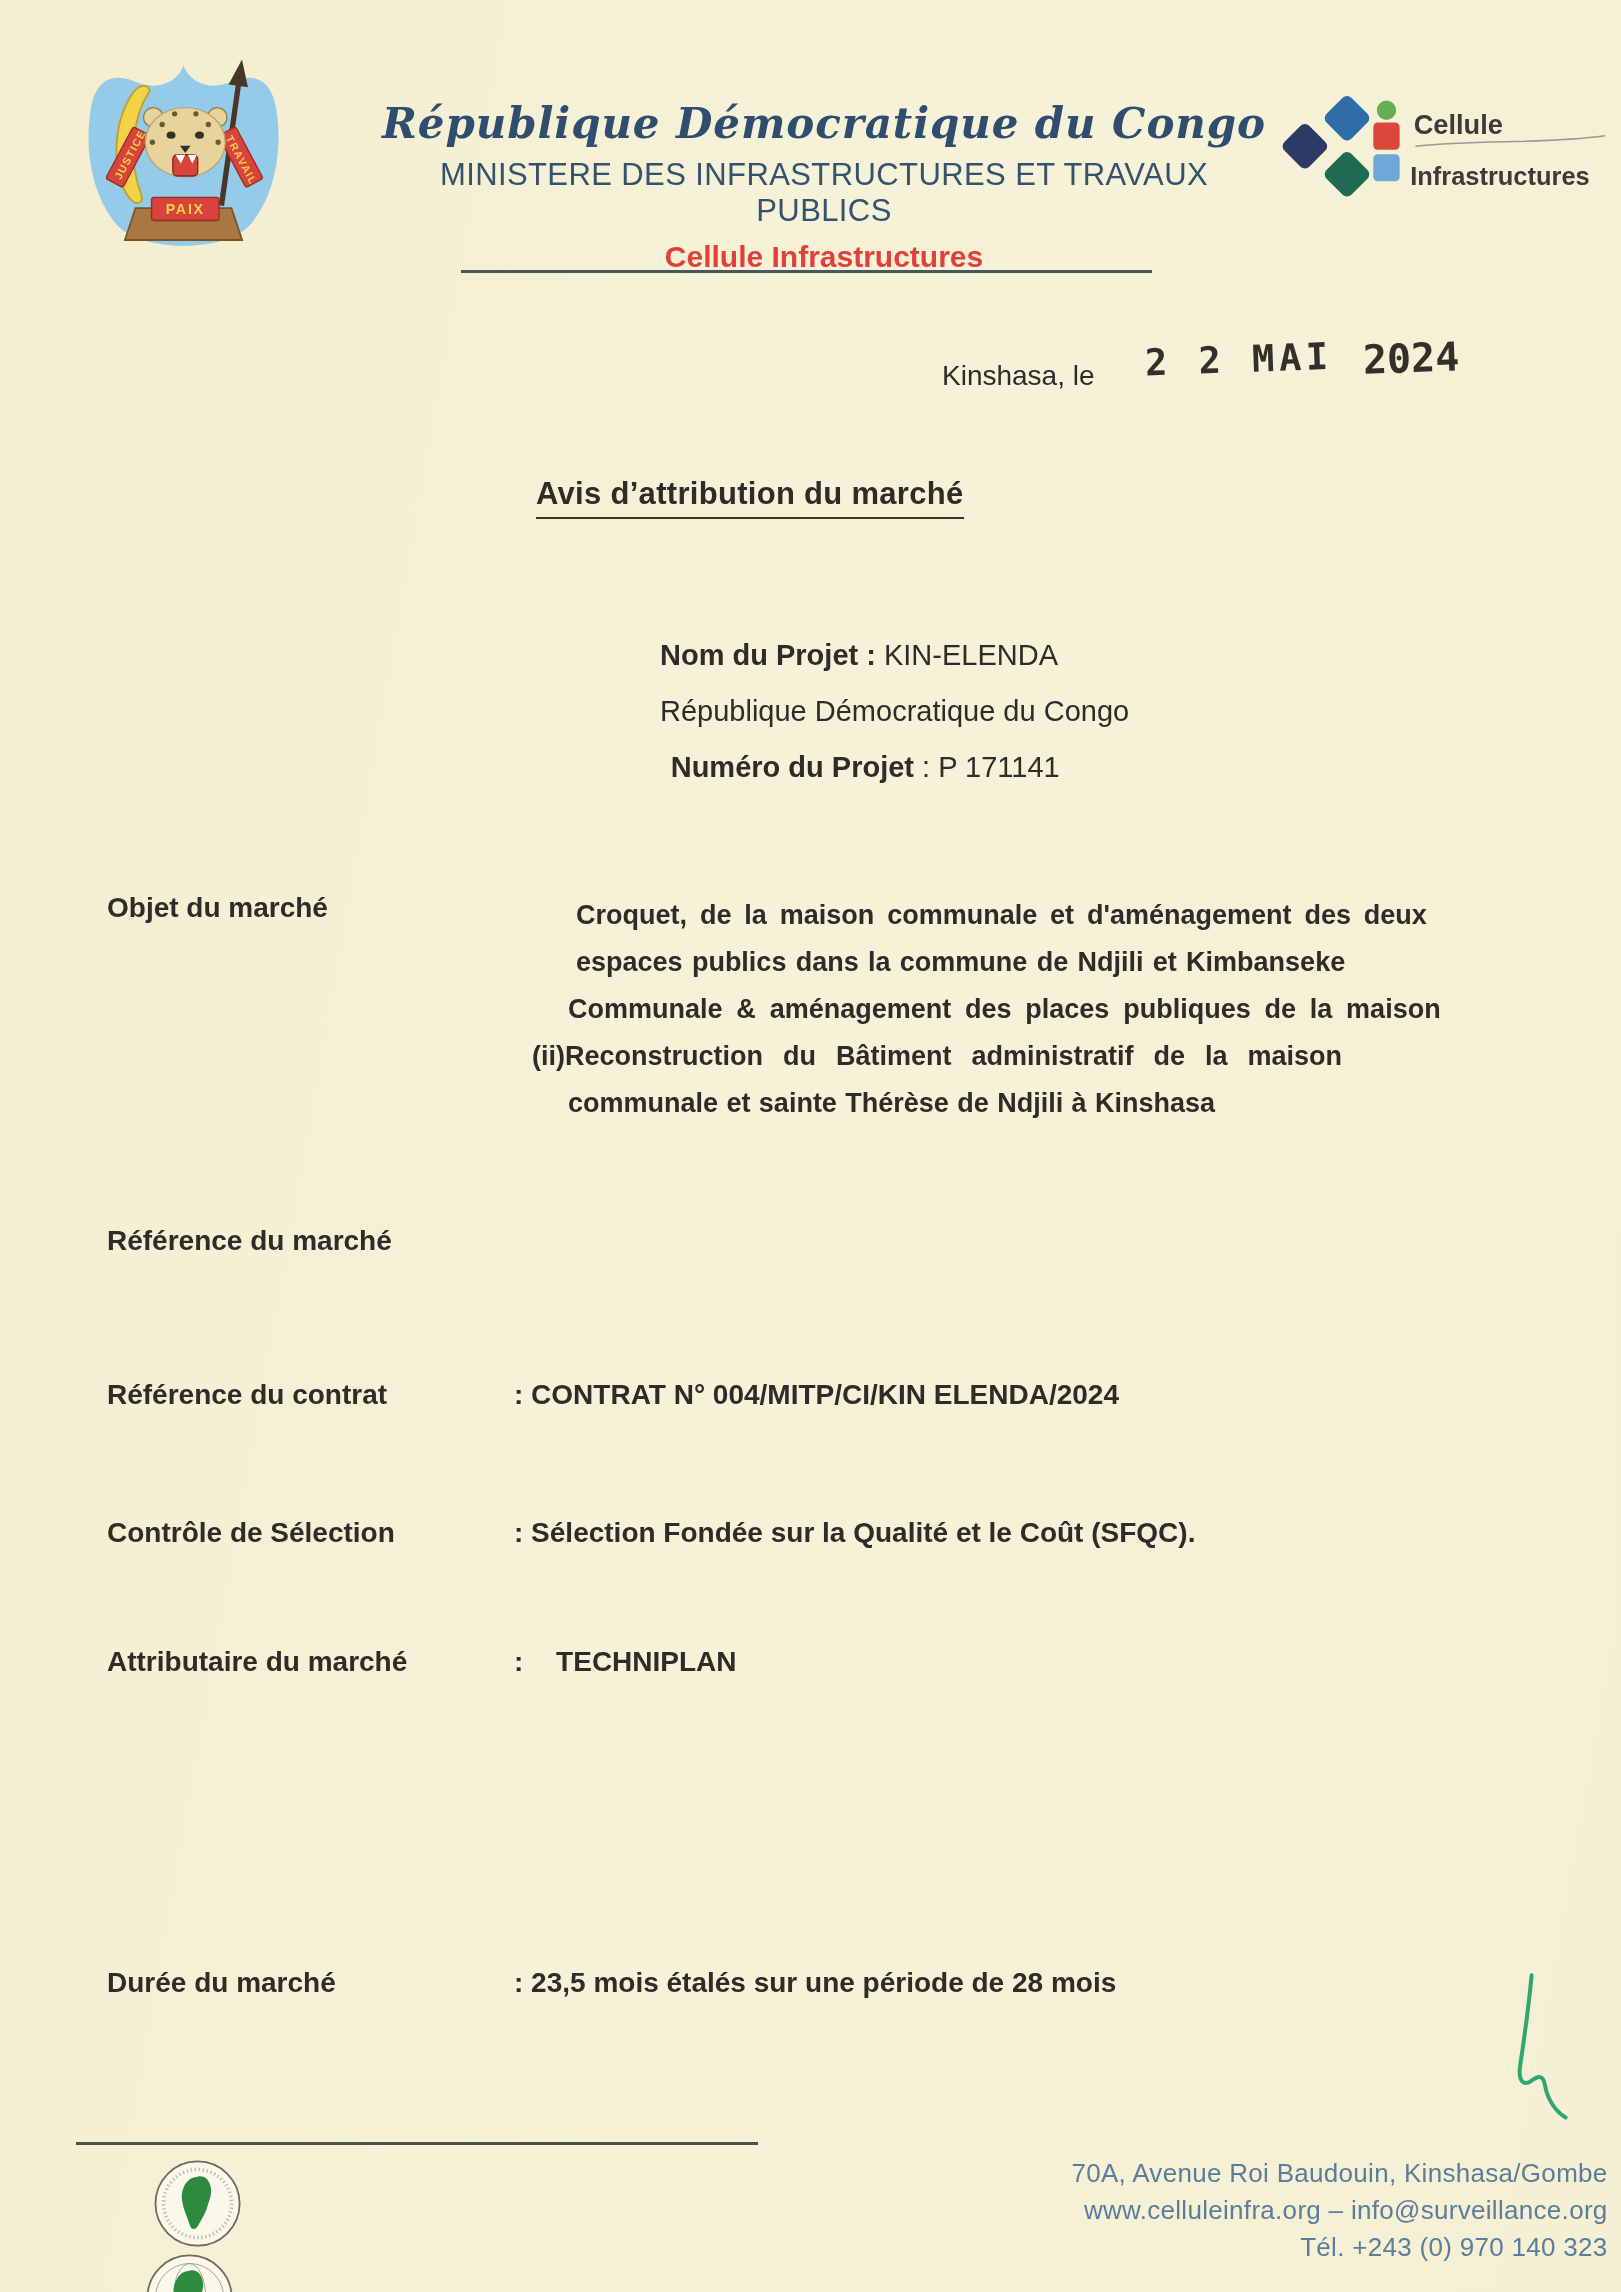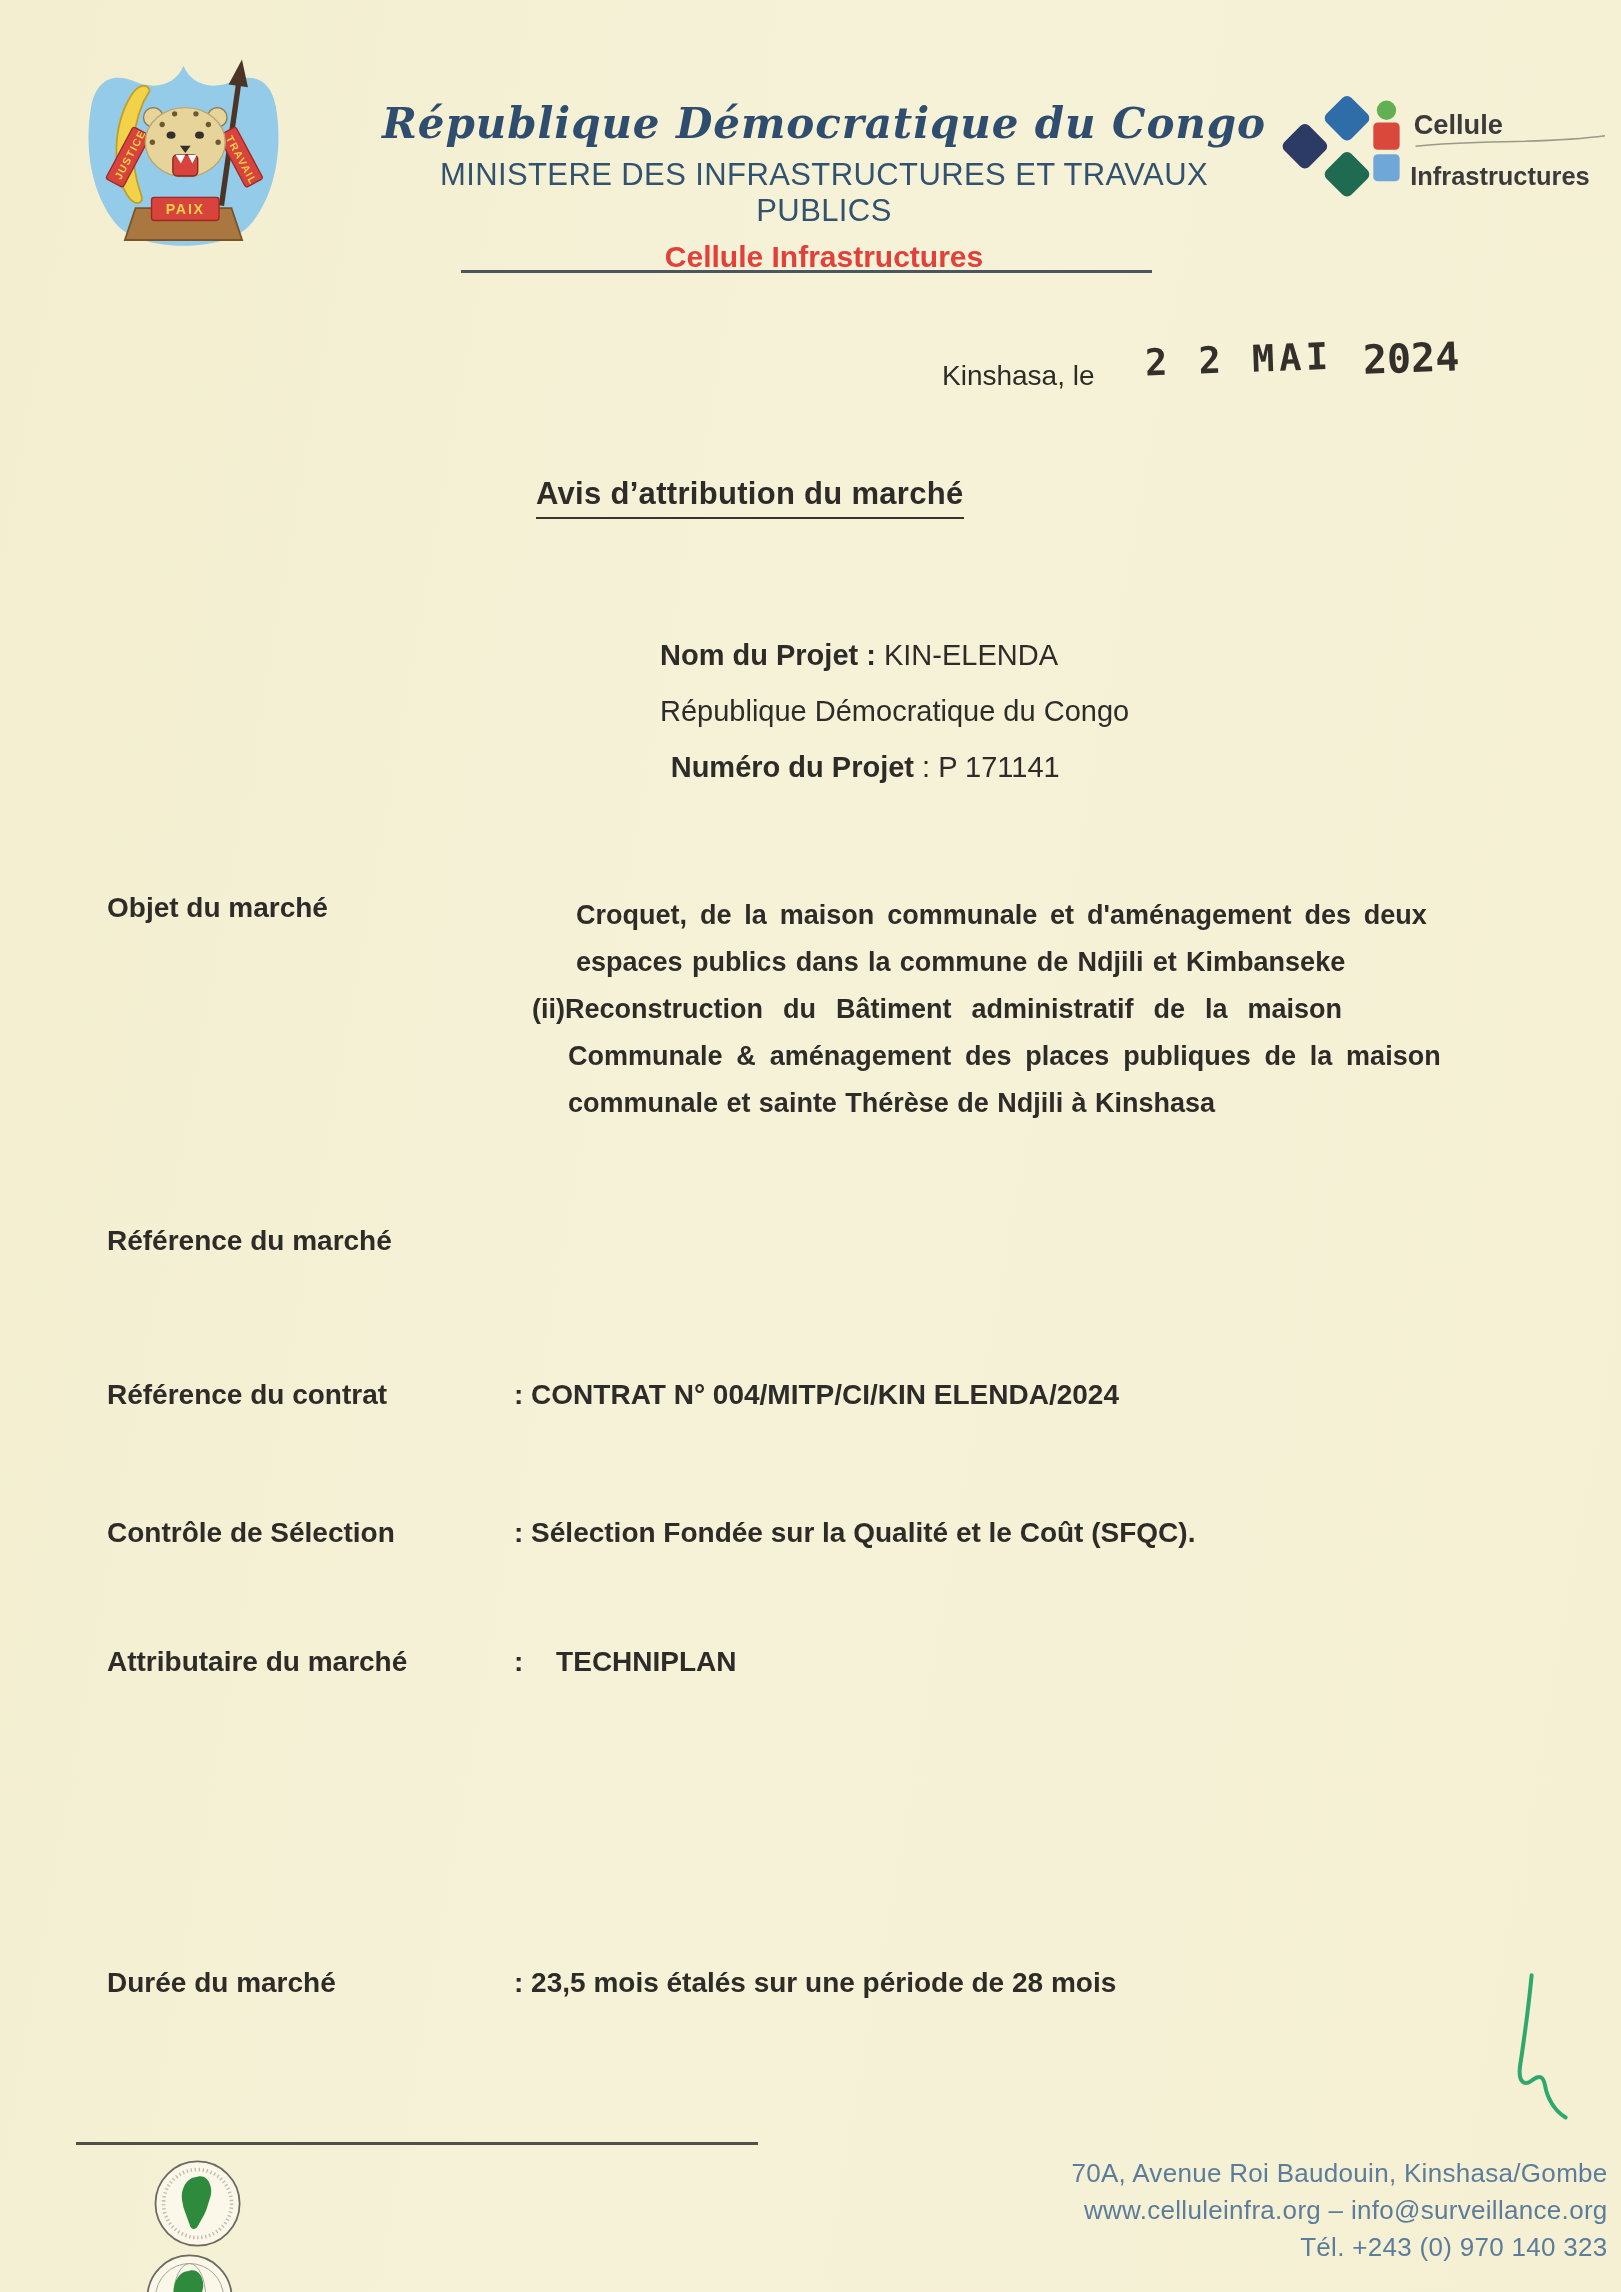--- a/index.html
+++ b/index.html
@@ -142,22 +142,22 @@
       <b>Numéro du Projet</b>
       <span>: P 171141</span>
     </div>
   </div>
 
   <div class="row" style="top:892px;">
     <div class="lbl">Objet du marché</div>
     <div class="val">
       <div class="pline ind1 ws6">Croquet, de la maison communale et d'aménagement des deux</div>
       <div class="pline ind1 ws2">espaces publics dans la commune de Ndjili et Kimbanseke</div>
+      <div class="pline ind2 ws7">Communale &amp; aménagement des places publiques de la maison</div>
       <div class="pline ind2a ws14">(ii)Reconstruction du Bâtiment administratif de la maison</div>
-      <div class="pline ind2 ws7">Communale &amp; aménagement des places publiques de la maison</div>
       <div class="pline ind2 ws1">communale et sainte Thérèse de Ndjili à Kinshasa</div>
     </div>
   </div>
 
   <div class="row" style="top:1225px;">
     <div class="lbl">Référence du marché</div>
   </div>
 
   <div class="row" style="top:1379px;">
     <div class="lbl">Référence du contrat</div>

